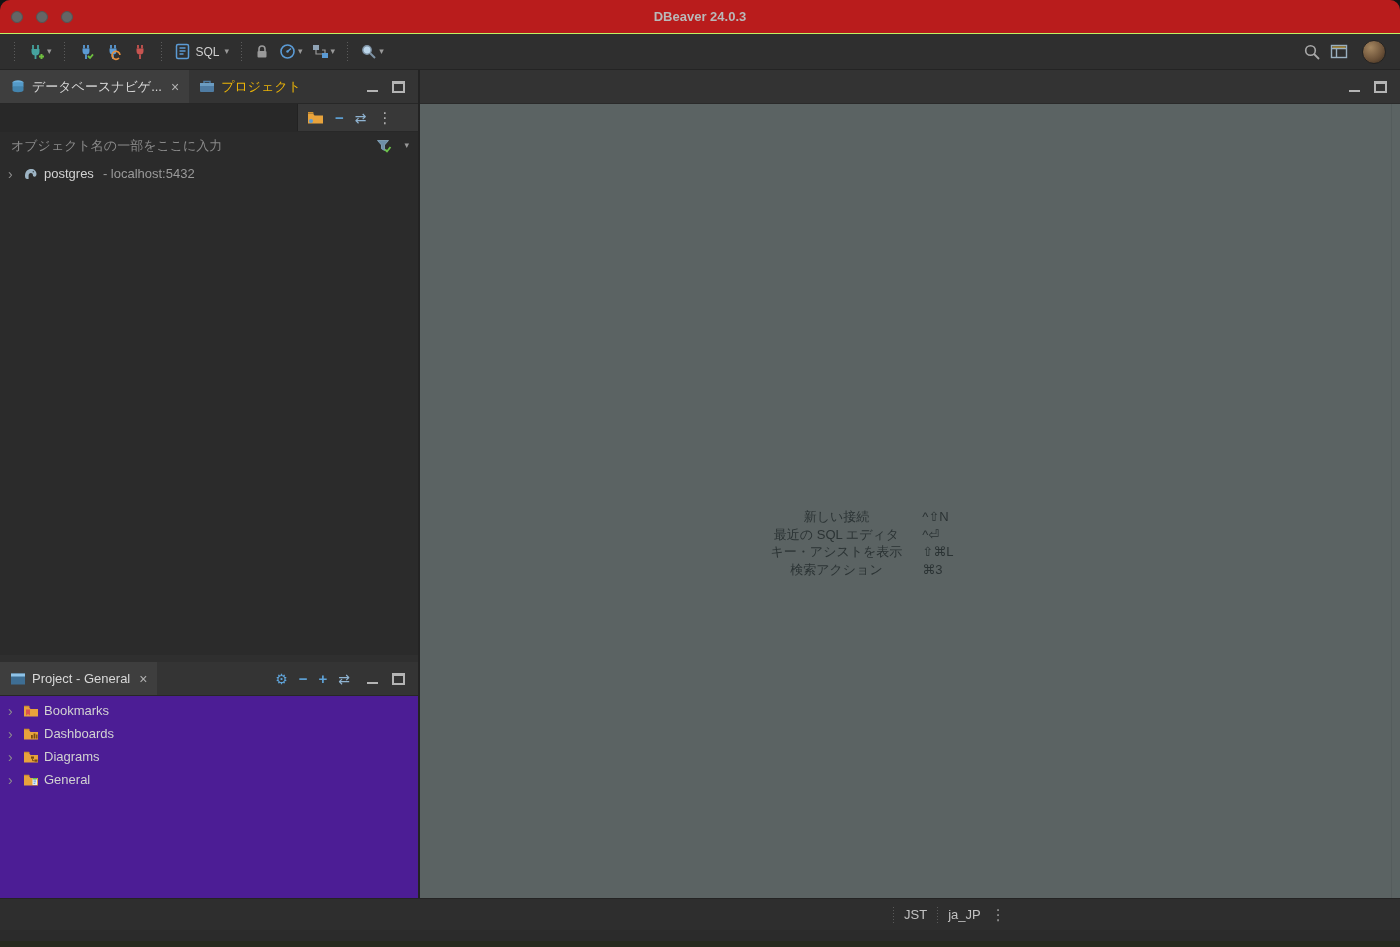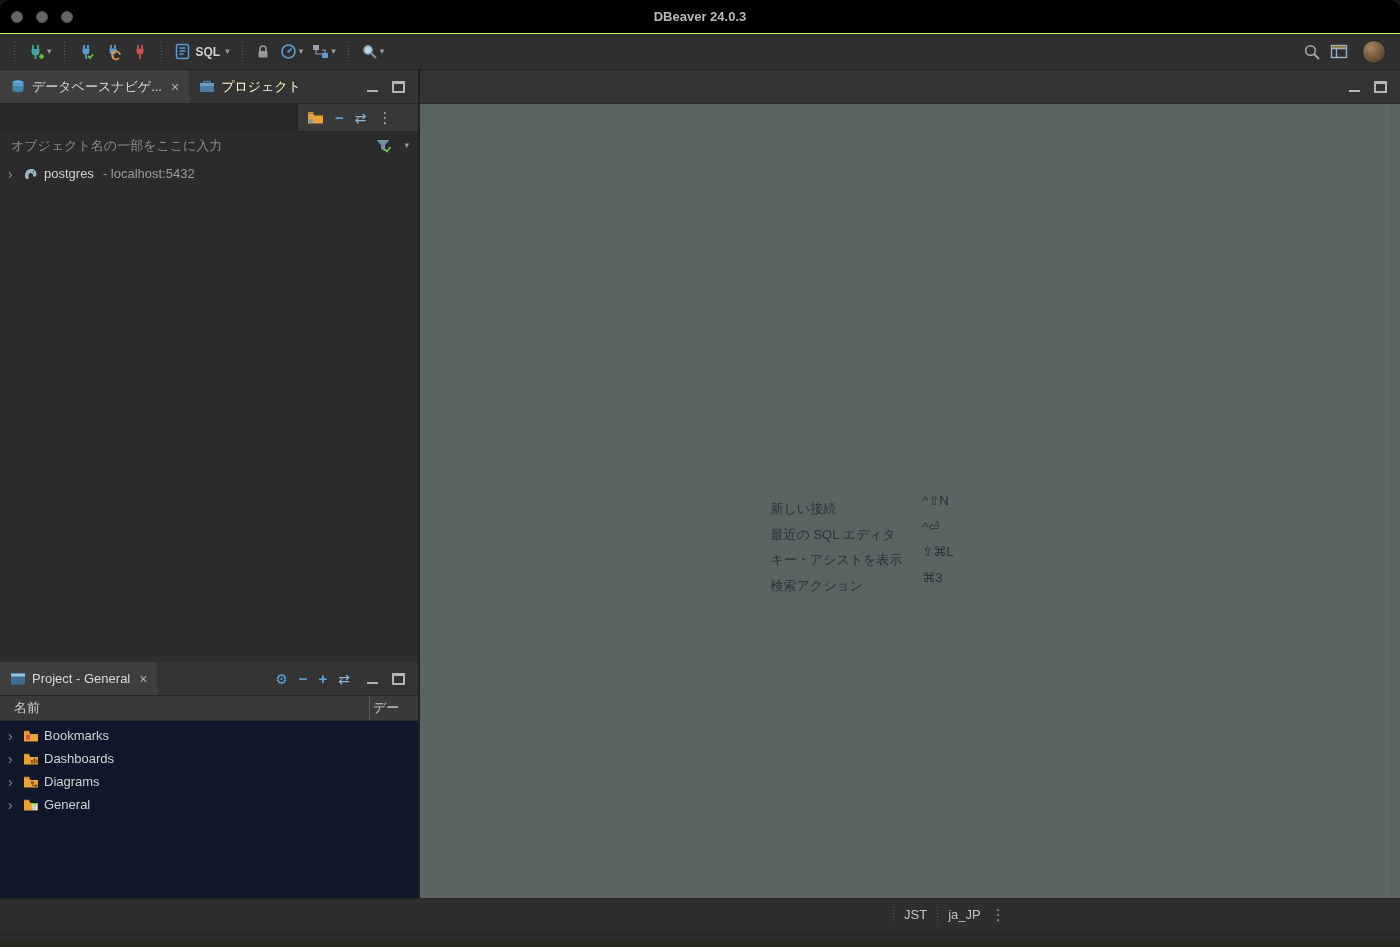--- a/index.html
+++ b/index.html
@@ -1,43 +1,43 @@
 <!DOCTYPE html>
 <html><head>
 <meta charset="utf-8">
 <style>
   html,body{margin:0;padding:0;background:#141414;}
   .window{position:relative;width:1400px;height:947px;background:#2b2b2b;overflow:hidden;
           border-radius:10px 10px 0 0;font-family:"Liberation Sans","DejaVu Sans",sans-serif;
           -webkit-font-smoothing:antialiased;}
   
-  .titlebar{position:absolute;top:0;left:0;right:0;height:33px;background:#000000;border-bottom:6px solid #bef264;}
+  .titlebar{position:absolute;top:0;left:0;right:0;height:33px;background:#b91c1c;border-bottom:6px solid #bef264;}
   .traffic{position:absolute;left:11px;top:0;height:33px;display:flex;align-items:center;gap:13px;}
   .tl{width:12px;height:12px;border-radius:50%;background:#656565;border:1px solid #545454;box-sizing:border-box;}
   .wtitle{position:absolute;inset:0;display:flex;align-items:center;justify-content:center;
           color:#b9b9b9;font-size:13px;font-weight:bold;}
   
   .toolbar{position:absolute;top:34px;left:0;right:0;height:36px;background:#2f2f2f;
            border-bottom:1px solid #242424;display:flex;align-items:center;padding:0 8px;gap:3px;box-sizing:border-box;}
   .tbtn{display:flex;align-items:center;gap:2px;background:none;border:none;padding:2px 3px;}
   .tbtn svg{display:block;}
   .caret{color:#9a9a9a;font-size:9px;line-height:1;}
   .sep{width:1px;height:20px;margin:0 6px;
        background-image:repeating-linear-gradient(to bottom,#5b5b5b 0 1px,transparent 1px 3px);}
-  .sql-label{color:#d0d0d0;font-size:12px;font-weight:bold;margin:0 3px;}
+  .sql-label{color:#d0d0d0;font-size:12px;font-weight:normal;margin:0 3px;}
   .tb-spacer{flex:1;}
   .avatar{width:22px;height:22px;border-radius:50%;margin:0 6px 0 8px;
           background:radial-gradient(circle at 35% 30%,#a58761,#6b5138 60%,#36291c);border:1px solid #222;}
   
   .nav-panel{position:absolute;top:70px;left:0;width:418px;height:585px;background:#2b2b2b;}
   .vsplit{position:absolute;top:70px;left:418px;width:2px;height:840px;background:#232323;}
   .hsplit{position:absolute;top:655px;left:0;width:418px;height:7px;background:#2f2f2f;}
-  .proj-panel{position:absolute;top:662px;left:0;width:418px;height:248px;background:#0f172a;}
+  .proj-panel{position:absolute;top:662px;left:0;width:418px;height:248px;background:#4c1d95;}
   .tabbar{height:33px;background:#343434;border-bottom:1px solid #272727;display:flex;align-items:stretch;}
-  .tab{display:flex;align-items:center;gap:6px;padding:0 10px;font-size:13px;color:#fef9c3;white-space:nowrap;}
+  .tab{display:flex;align-items:center;gap:6px;padding:0 10px;font-size:13px;color:#eab308;white-space:nowrap;}
   .tab.active{background:#3e3e3e;color:#d8d8d8;}
   .closex{color:#b2b2b2;font-size:14px;margin-left:3px;line-height:1;}
   .winctl{display:flex;align-items:center;gap:14px;padding:0 13px;margin-left:auto;}
   .minico{width:11px;height:9px;border-bottom:2px solid #b4b4b4;display:inline-block;}
   .maxico{width:9px;height:7px;border:2px solid #b4b4b4;border-top-width:3px;display:inline-block;}
   .viewicons{display:flex;align-items:center;gap:11px;margin-left:auto;padding:0 4px;}
   .gi{font-size:14px;line-height:1;color:#5fa3d8;}
   .gi.bold{font-weight:bold;font-size:15px;}
   .gi.graylink{color:#8fb3d1;}
   .gi.dots{color:#b0b0b0;font-size:15px;letter-spacing:0;}
@@ -63,21 +63,21 @@
   .coldiv{width:1px;align-self:stretch;background:#5a5a5a;}
   .colsecond{flex:1;padding-left:3px;overflow:hidden;white-space:nowrap;}
   
   .main{position:absolute;top:70px;left:420px;right:0;bottom:37px;}
   .etabbar{height:33px;background:#333333;border-bottom:1px solid #2a2a2a;display:flex;align-items:stretch;}
   .editor{position:absolute;top:34px;left:0;right:0;bottom:0;background:#5b6363;}
   .editor::after{content:"";position:absolute;right:8px;top:0;bottom:0;width:1px;background:#545c5c;}
   .hints{position:absolute;left:calc(50% - 48px);top:calc(50% + 36px);transform:translate(-50%,-50%);
          display:grid;grid-template-columns:auto auto;column-gap:20px;row-gap:1px;
          font-size:13px;line-height:1.27;color:#2b3334;}
-  .hl{text-align:left;white-space:nowrap;margin-top:8px;}
+  .hl{text-align:center;white-space:nowrap;}
   .hk{text-align:left;white-space:nowrap;}
   
   .statusbar{position:absolute;left:0;right:0;top:898px;height:31px;background:#2e2e2e;border-top:1px solid #242424;}
   .sitems{position:absolute;left:893px;top:0;bottom:0;display:flex;align-items:center;gap:10px;
           font-size:13px;color:#c2c2c2;}
   .ssep{width:1px;height:16px;background-image:repeating-linear-gradient(to bottom,#5a5a5a 0 1px,transparent 1px 3px);}
   .bottomstrip{position:absolute;left:0;right:0;top:941px;height:6px;background:#262a1e;}
 </style>
 </head>
 <body>
@@ -262,25 +262,20 @@
         <span class="gi">⚙</span>
         <span class="gi bold">−</span>
         <span class="gi bold">+</span>
         <span class="gi graylink">⇄</span>
       </div>
       <div class="winctl" style="margin-left:0;">
         <span class="minico"></span>
         <span class="maxico"></span>
       </div>
     </div>
-    <div class="proj-header">
-      <span class="colname">名前</span>
-      <span class="coldiv"></span>
-      <span class="colsecond">デー</span>
-    </div>
     <div class="tree">
       <div class="trow">
         <span class="chev">›</span>
         <span class="ticon">
           <svg width="16" height="16" viewBox="0 0 16 16">
             <path d="M1 4h5l1.5 2H15v7.5H1z" fill="#e8a33c"></path>
             <path d="M1 4V2.8h5l1 1.4z" fill="#cf8f2e"></path>
             <path d="M3 6.5v6l2-1.5 2 1.5v-6z" fill="#d9534f"></path>
           </svg>
         </span>

